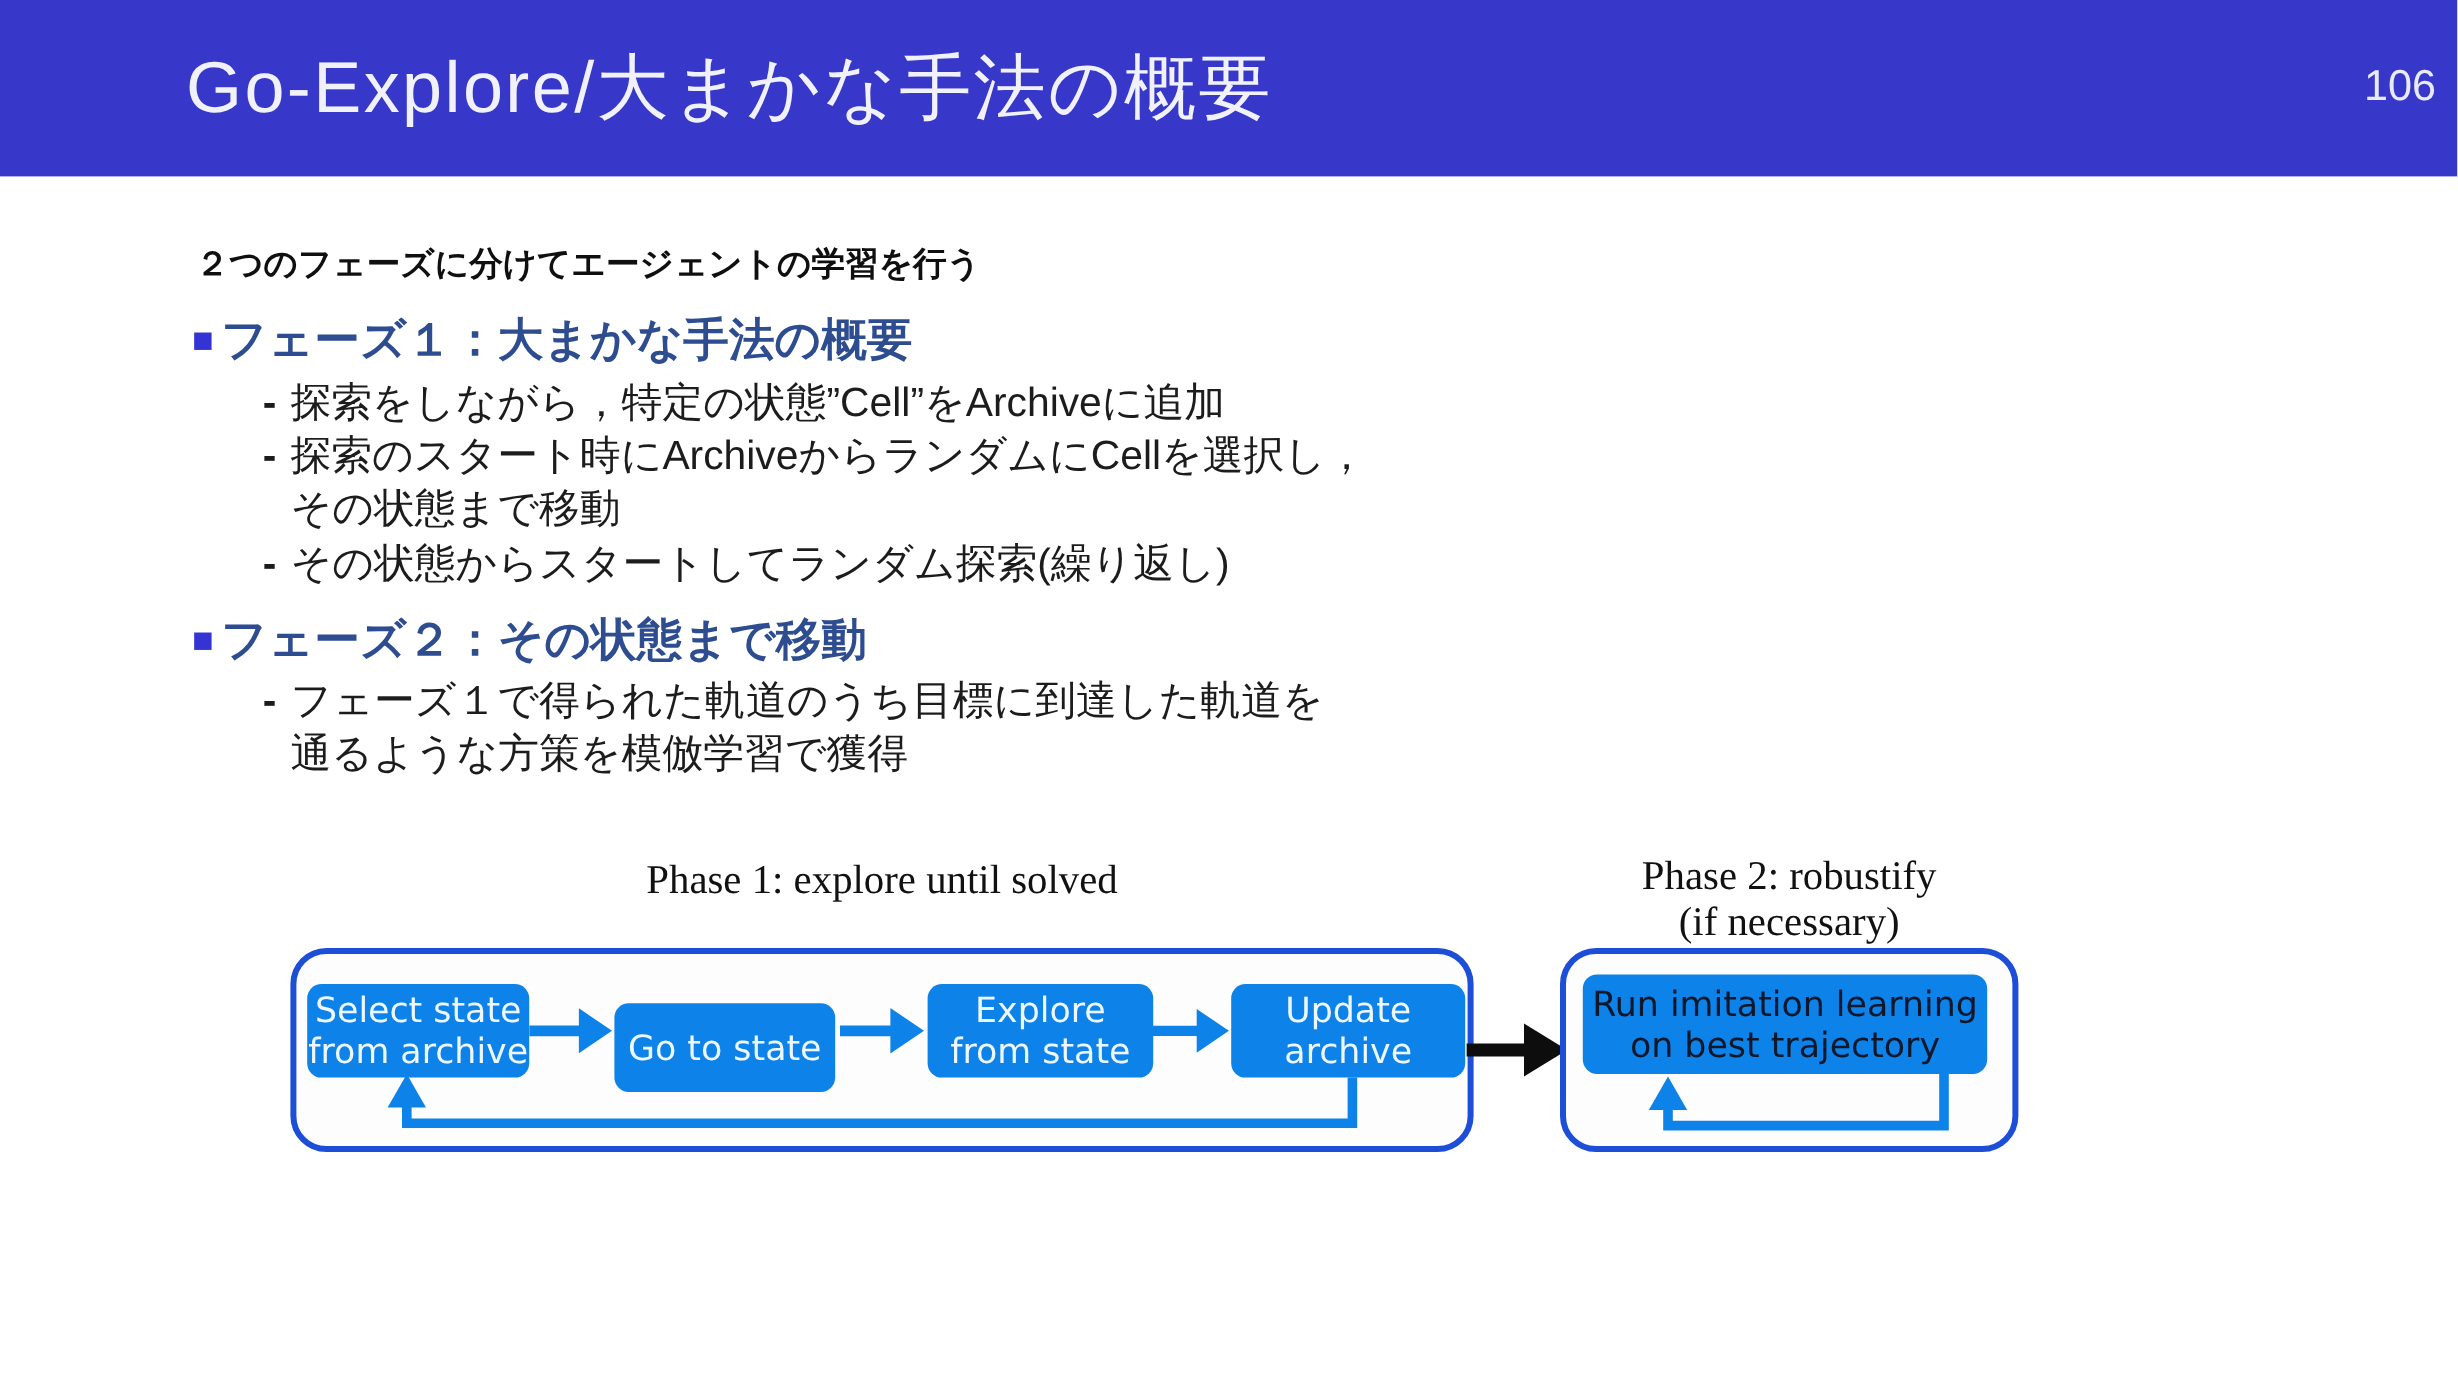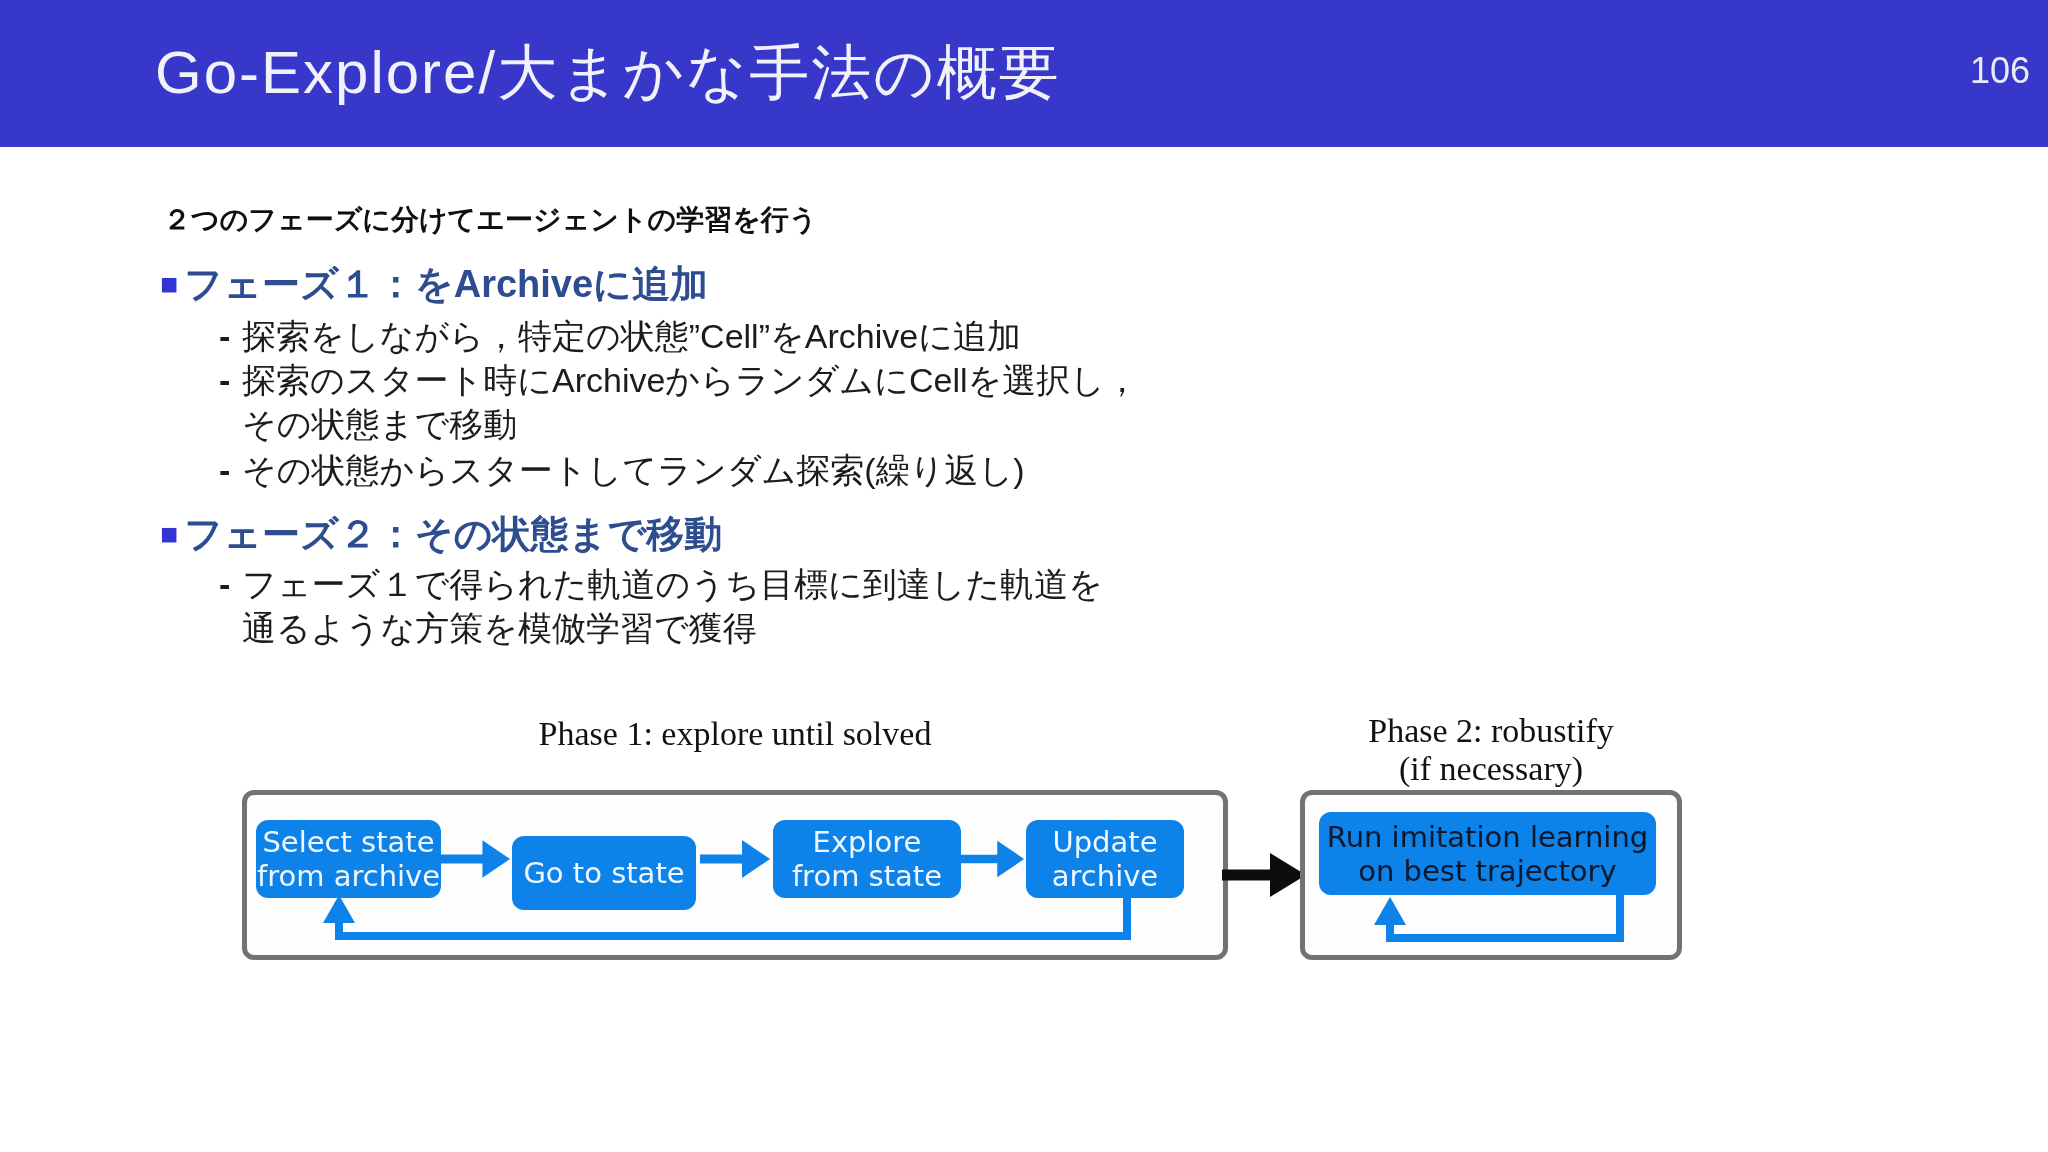--- a/index.html
+++ b/index.html
@@ -25,32 +25,32 @@
   .item.i1{margin-top:8px;}
   .item.i2{margin-top:0;}
   .item.i3{margin-top:2px;}
   .item.i4{margin-top:6px;}
 
   
   .dg-title{position:absolute;font-size:34px;line-height:38px;color:#111;text-align:center;
     font-family:Liberation Serif, serif;white-space:pre-line;}
   .p1-title{left:242px;top:715px;width:986px;}
   .p2-title{left:1300px;top:712px;width:382px;}
-  .panel{position:absolute;border:5px solid #737373;border-radius:12px;background:#fdfdfd;}
+  .panel{position:absolute;border:5px solid #1d4ed8;border-radius:30px;background:#fdfdfd;}
   .p1-panel{left:242px;top:790px;width:976px;height:160px;}
   .p2-panel{left:1300px;top:790px;width:372px;height:160px;}
   .bluebox{position:absolute;background:#0d82e8;border-radius:12px;display:flex;align-items:center;
     justify-content:center;text-align:center;white-space:pre-line;
     font-family:"DejaVu Sans","Liberation Sans",sans-serif;font-size:29px;line-height:34px;}
   .p1-panel .bluebox{color:#eef7ff;}
   .p2-panel .bluebox{color:#0f172a;}
   .bx1{left:9px;top:25px;width:185px;height:78px;}
   .bx2{left:265px;top:41px;width:184px;height:74px;}
   .bx3{left:526px;top:25px;width:188px;height:78px;}
-  .bx4{left:779px;top:25px;width:158px;height:78px;}
+  .bx4{left:779px;top:25px;width:195px;height:78px;}
   .bx5{left:14px;top:17px;width:337px;height:83px;}
   .arr{position:absolute;top:44px;}
   .a1{left:194px;} .a2{left:452px;} .a3{left:710px;}
   .loopsvg{position:absolute;left:0;top:0;}
   .connector{position:absolute;left:1222px;top:851px;}
 </style>
 </head>
 <body>
 
 <div id="slide">
@@ -58,21 +58,21 @@
   <div class="header-bar">
     <div class="header-title">Go-Explore/大まかな手法の概要</div>
     <div class="header-page">106</div>
   </div>
 
   <div class="content">
     <div class="intro">２つのフェーズに分けてエージェントの学習を行う</div>
 
     <div class="sec-heading">
       <span class="sq">■</span>
-      <span>フェーズ１：をArchiveに追加</span>
+      <span>フェーズ１：大まかな手法の概要</span>
     </div>
 
     <div class="item i1">
       <span class="dash">-</span>
       <span class="txt">探索をしながら，特定の状態”Cell”をArchiveに追加</span>
     </div>
     <div class="item i2">
       <span class="dash">-</span>
       <span class="txt">探索のスタート時にArchiveからランダムにCellを選択し，
 その状態まで移動</span>

